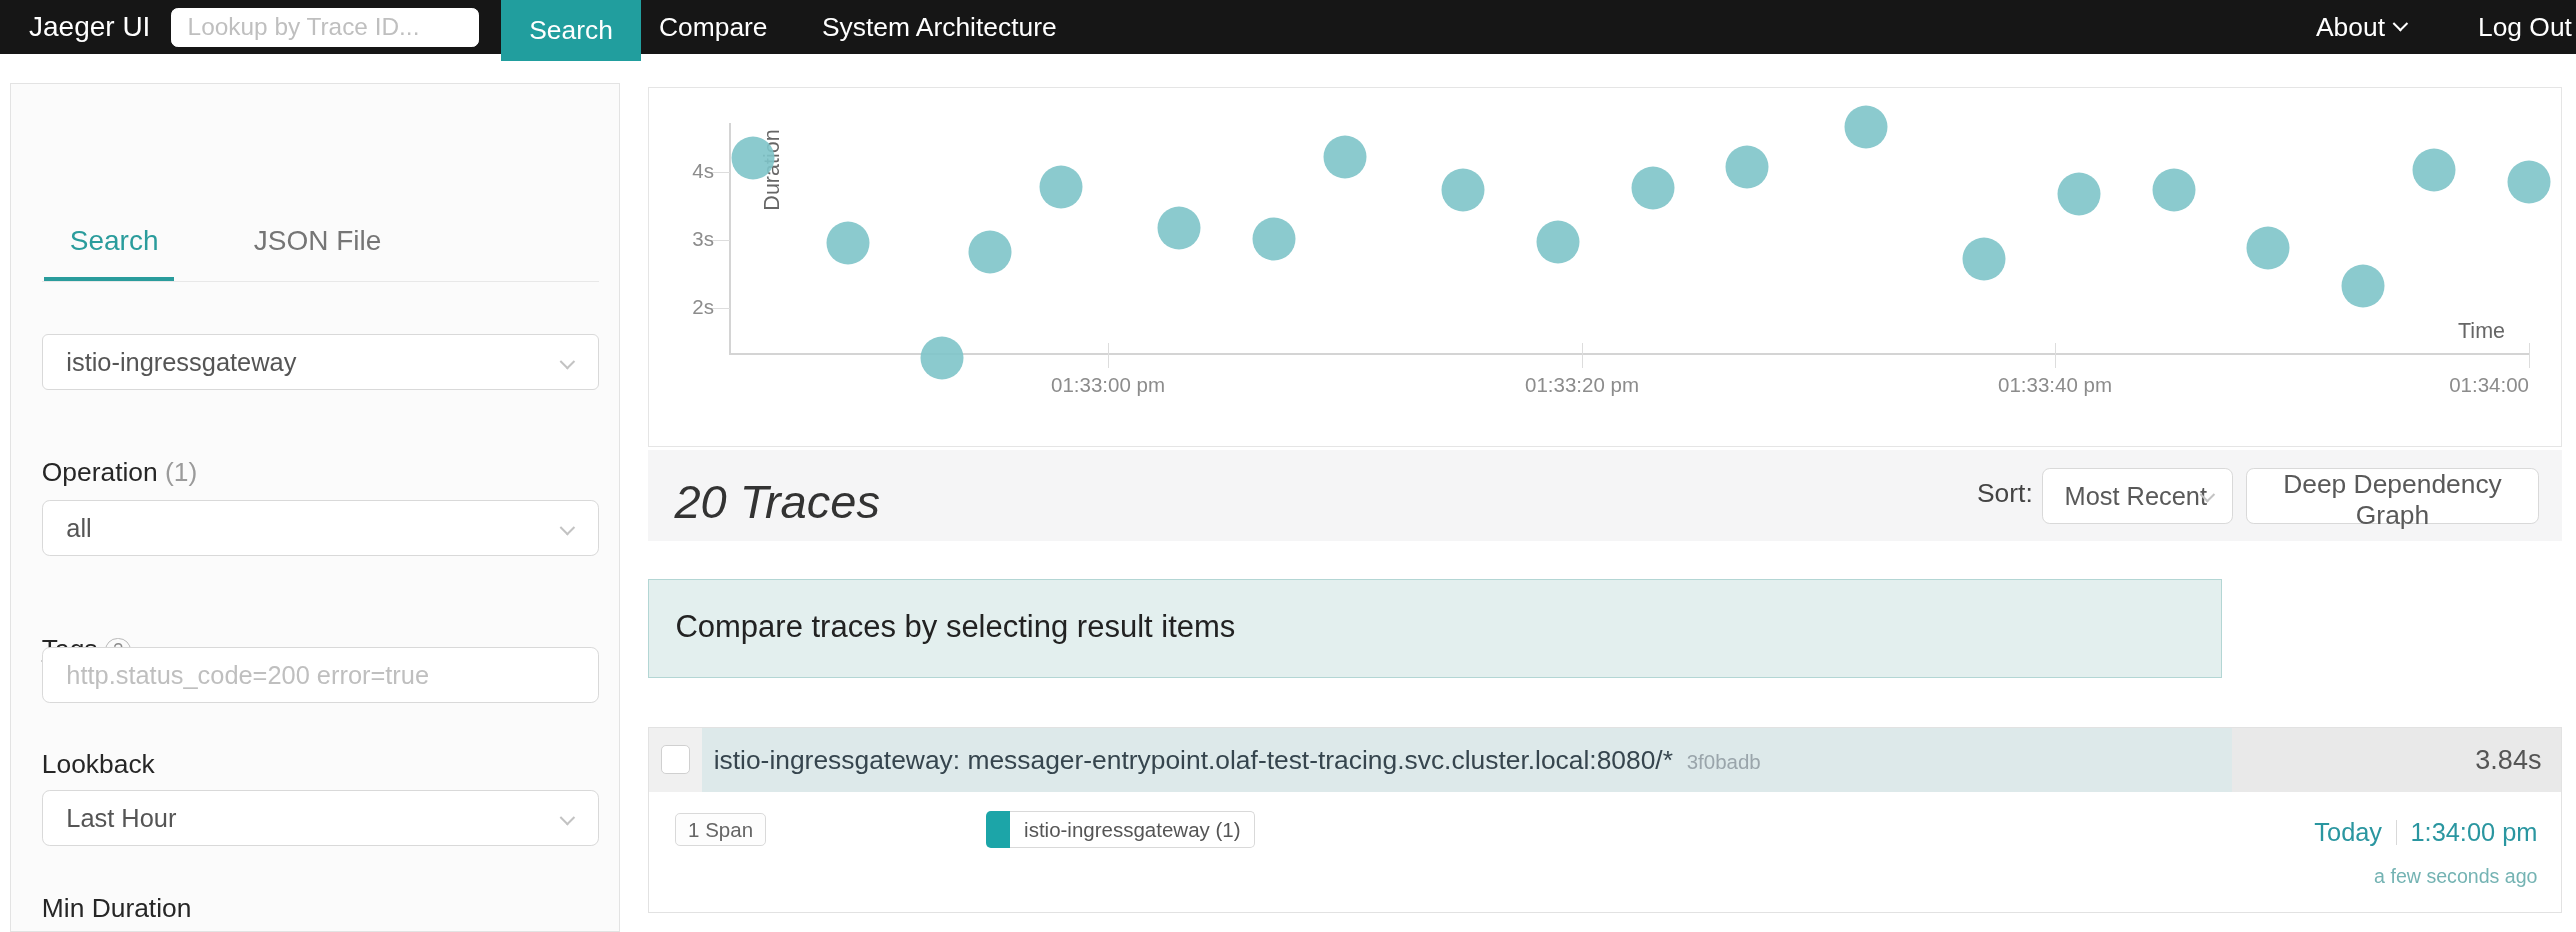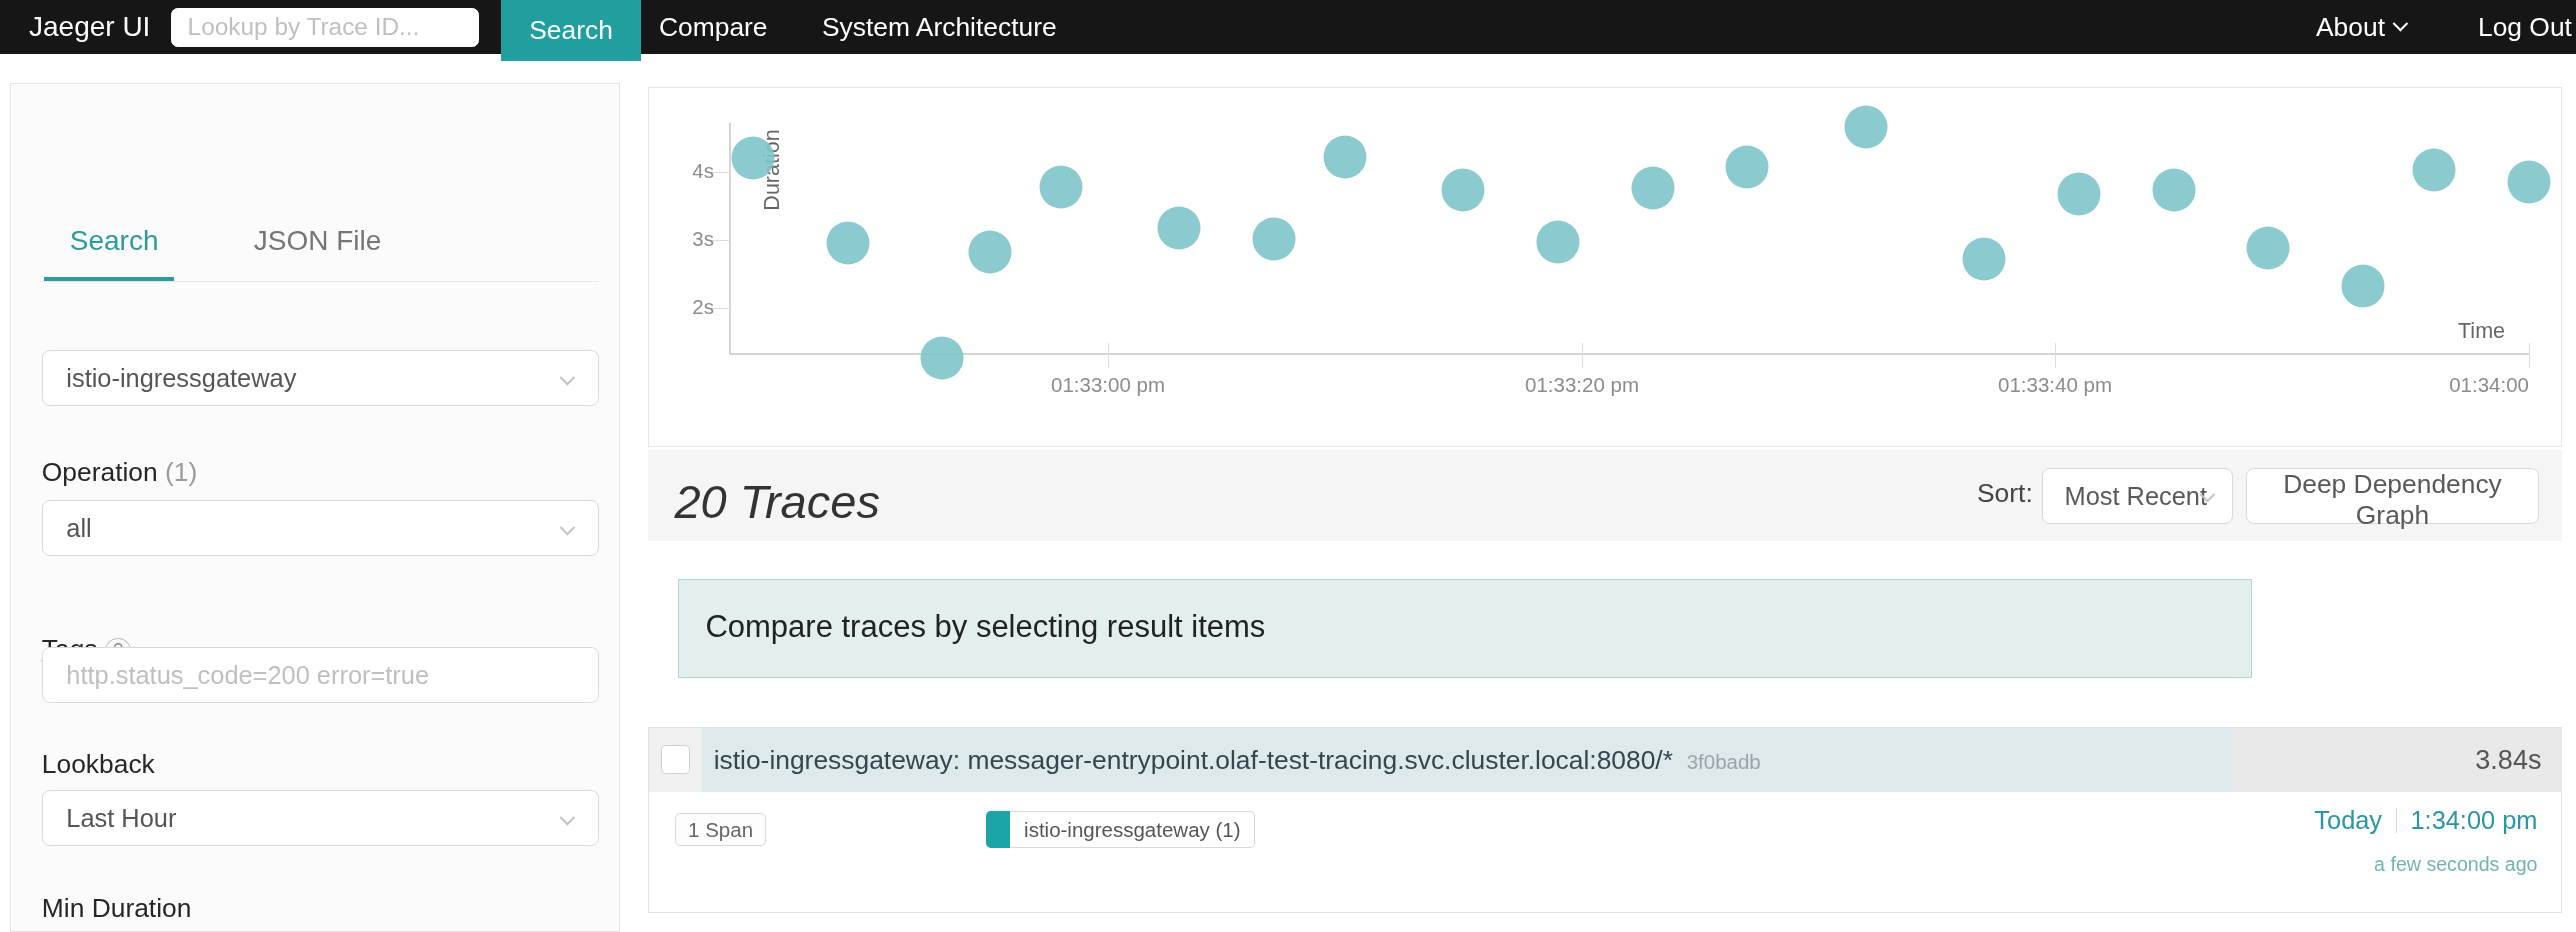--- a/index.html
+++ b/index.html
@@ -59,21 +59,21 @@
   .traces-count { position:absolute; left:26.4px; top:23.5px; font-size:47px; color:#333;font-style:italic; }
   .sort-label { position:absolute; left:1329px; top:28px; font-size:26.4px; color:#444; }
   .sort-select { position:absolute; left:1394px; top:17.6px; width:191px; height:56px; background:#fff;
     border:1px solid #d9d9d9; border-radius:7.8px; font-size:25.4px; color:#595959; line-height:54px;
     padding:0 21.5px; cursor:pointer; }
   .sort-select .chev { position:absolute; right:19.6px; top:23.5px; color:#c3c3c3; }
   .ddg-btn { position:absolute; left:1598px; top:17.6px; width:293px; height:56px; background:#fff;
     border:1px solid #d9d9d9; border-radius:7.8px; font-size:26.4px; color:#595959; cursor:pointer; }
 
   .compare-banner { position:absolute; left:0; top:579px; width:1574px; height:99px; background:#e3efee;
-    border:1px solid #b3d6d4;margin-left:30px; }
+    border:1px solid #b3d6d4; }
   .compare-banner span { position:absolute; left:26.4px; top:29px; font-size:31px; color:#222; }
 
   .trace-card { position:absolute; left:0; top:727px; width:1914px; height:186px; background:#fff;
     border:1px solid #e2e2e2; cursor:pointer; }
   .trace-header { position:absolute; left:0; top:0; width:100%; height:64px; display:flex; }
   .cb-strip { width:53px; height:64px; background:#f0f0f0; position:relative; flex:none; }
   .checkbox { position:absolute; left:11.7px; top:16.6px; width:29px; height:29px; background:#fff;
     border:1px solid #d0d0d0; border-radius:4.9px; cursor:pointer; }
   .bar-area { position:relative; flex:1; background:#e9e9e9; }
   .dur-bar { position:absolute; left:0; top:0; height:100%; background:#dde9ea; }
@@ -83,21 +83,21 @@
   .trace-id { font-size:20.5px; color:#9aa5ab; margin-left:13.7px; position:relative; top:2px; }
   .trace-dur { margin-left:auto; font-size:27px; color:#555; }
 
   .span-tag { position:absolute; left:26.4px; top:85px; height:33px; line-height:31px; padding:0 11.7px;
     background:#fdfdfd; border:1px solid #d9d9d9; border-radius:4.9px; font-size:20.5px; color:#666; }
   .svc-tag { position:absolute; left:337px; top:83px; height:37px; display:flex; }
   .svc-tag-color { width:24.4px; height:37px; background:#1ca5a8; border-radius:4.9px 0 0 4.9px; flex:none; }
   .svc-tag-label { height:37px; line-height:35px; padding:0 13.7px; background:#fff;
     border:1px solid #d9d9d9; border-left:none; border-radius:0 4.9px 4.9px 0; font-size:20.5px; color:#555; }
   .when { position:absolute; right:23.5px; top:78px; text-align:right; }
-  .when-line1 { font-size:25.4px; color:#2a96a0; }
+  .when-line1 { font-size:25.4px; color:#2a96a0;margin-top:12px; }
   .when-sep { display:inline-block; width:1px; height:25.4px; background:#d9d9d9; margin:0 13.7px;
     vertical-align:-3.9px; }
   .when-ago { margin-top:18px; font-size:19.6px; color:#74b3b3; }
   .tlink { cursor:pointer; }
 </style>
 </head>
 <body>
 
 <nav class="navbar">
   <span class="brand">Jaeger UI</span>
@@ -109,21 +109,21 @@
   <span class="nav-link" style="left:2478px;">Log Out</span>
 </nav>
 
 <aside class="sidebar">
   <span class="tab tab-active" style="left:59px; top:141px;">Search</span>
   <span class="tab tab-idle" style="left:235px; top:141px;margin-left:8px;">JSON File</span>
   <div class="tab-underline"></div>
   <div class="tab-divider"></div>
 
   <div class="fld-label" style="top:223px;margin-top:43px;"><span>Service</span> <span class="fld-count">(3)</span></div>
-  <div class="selbox" style="top:266px;">
+  <div class="selbox" style="top:250px;border-radius:6px;">
     <span>istio-ingressgateway</span>
     <span class="chev"></span>
   </div>
 
   <div class="fld-label" style="top:373px;"><span>Operation</span> <span class="fld-count">(1)</span></div>
   <div class="selbox" style="top:416px;">
     <span>all</span>
     <span class="chev"></span>
   </div>
 

